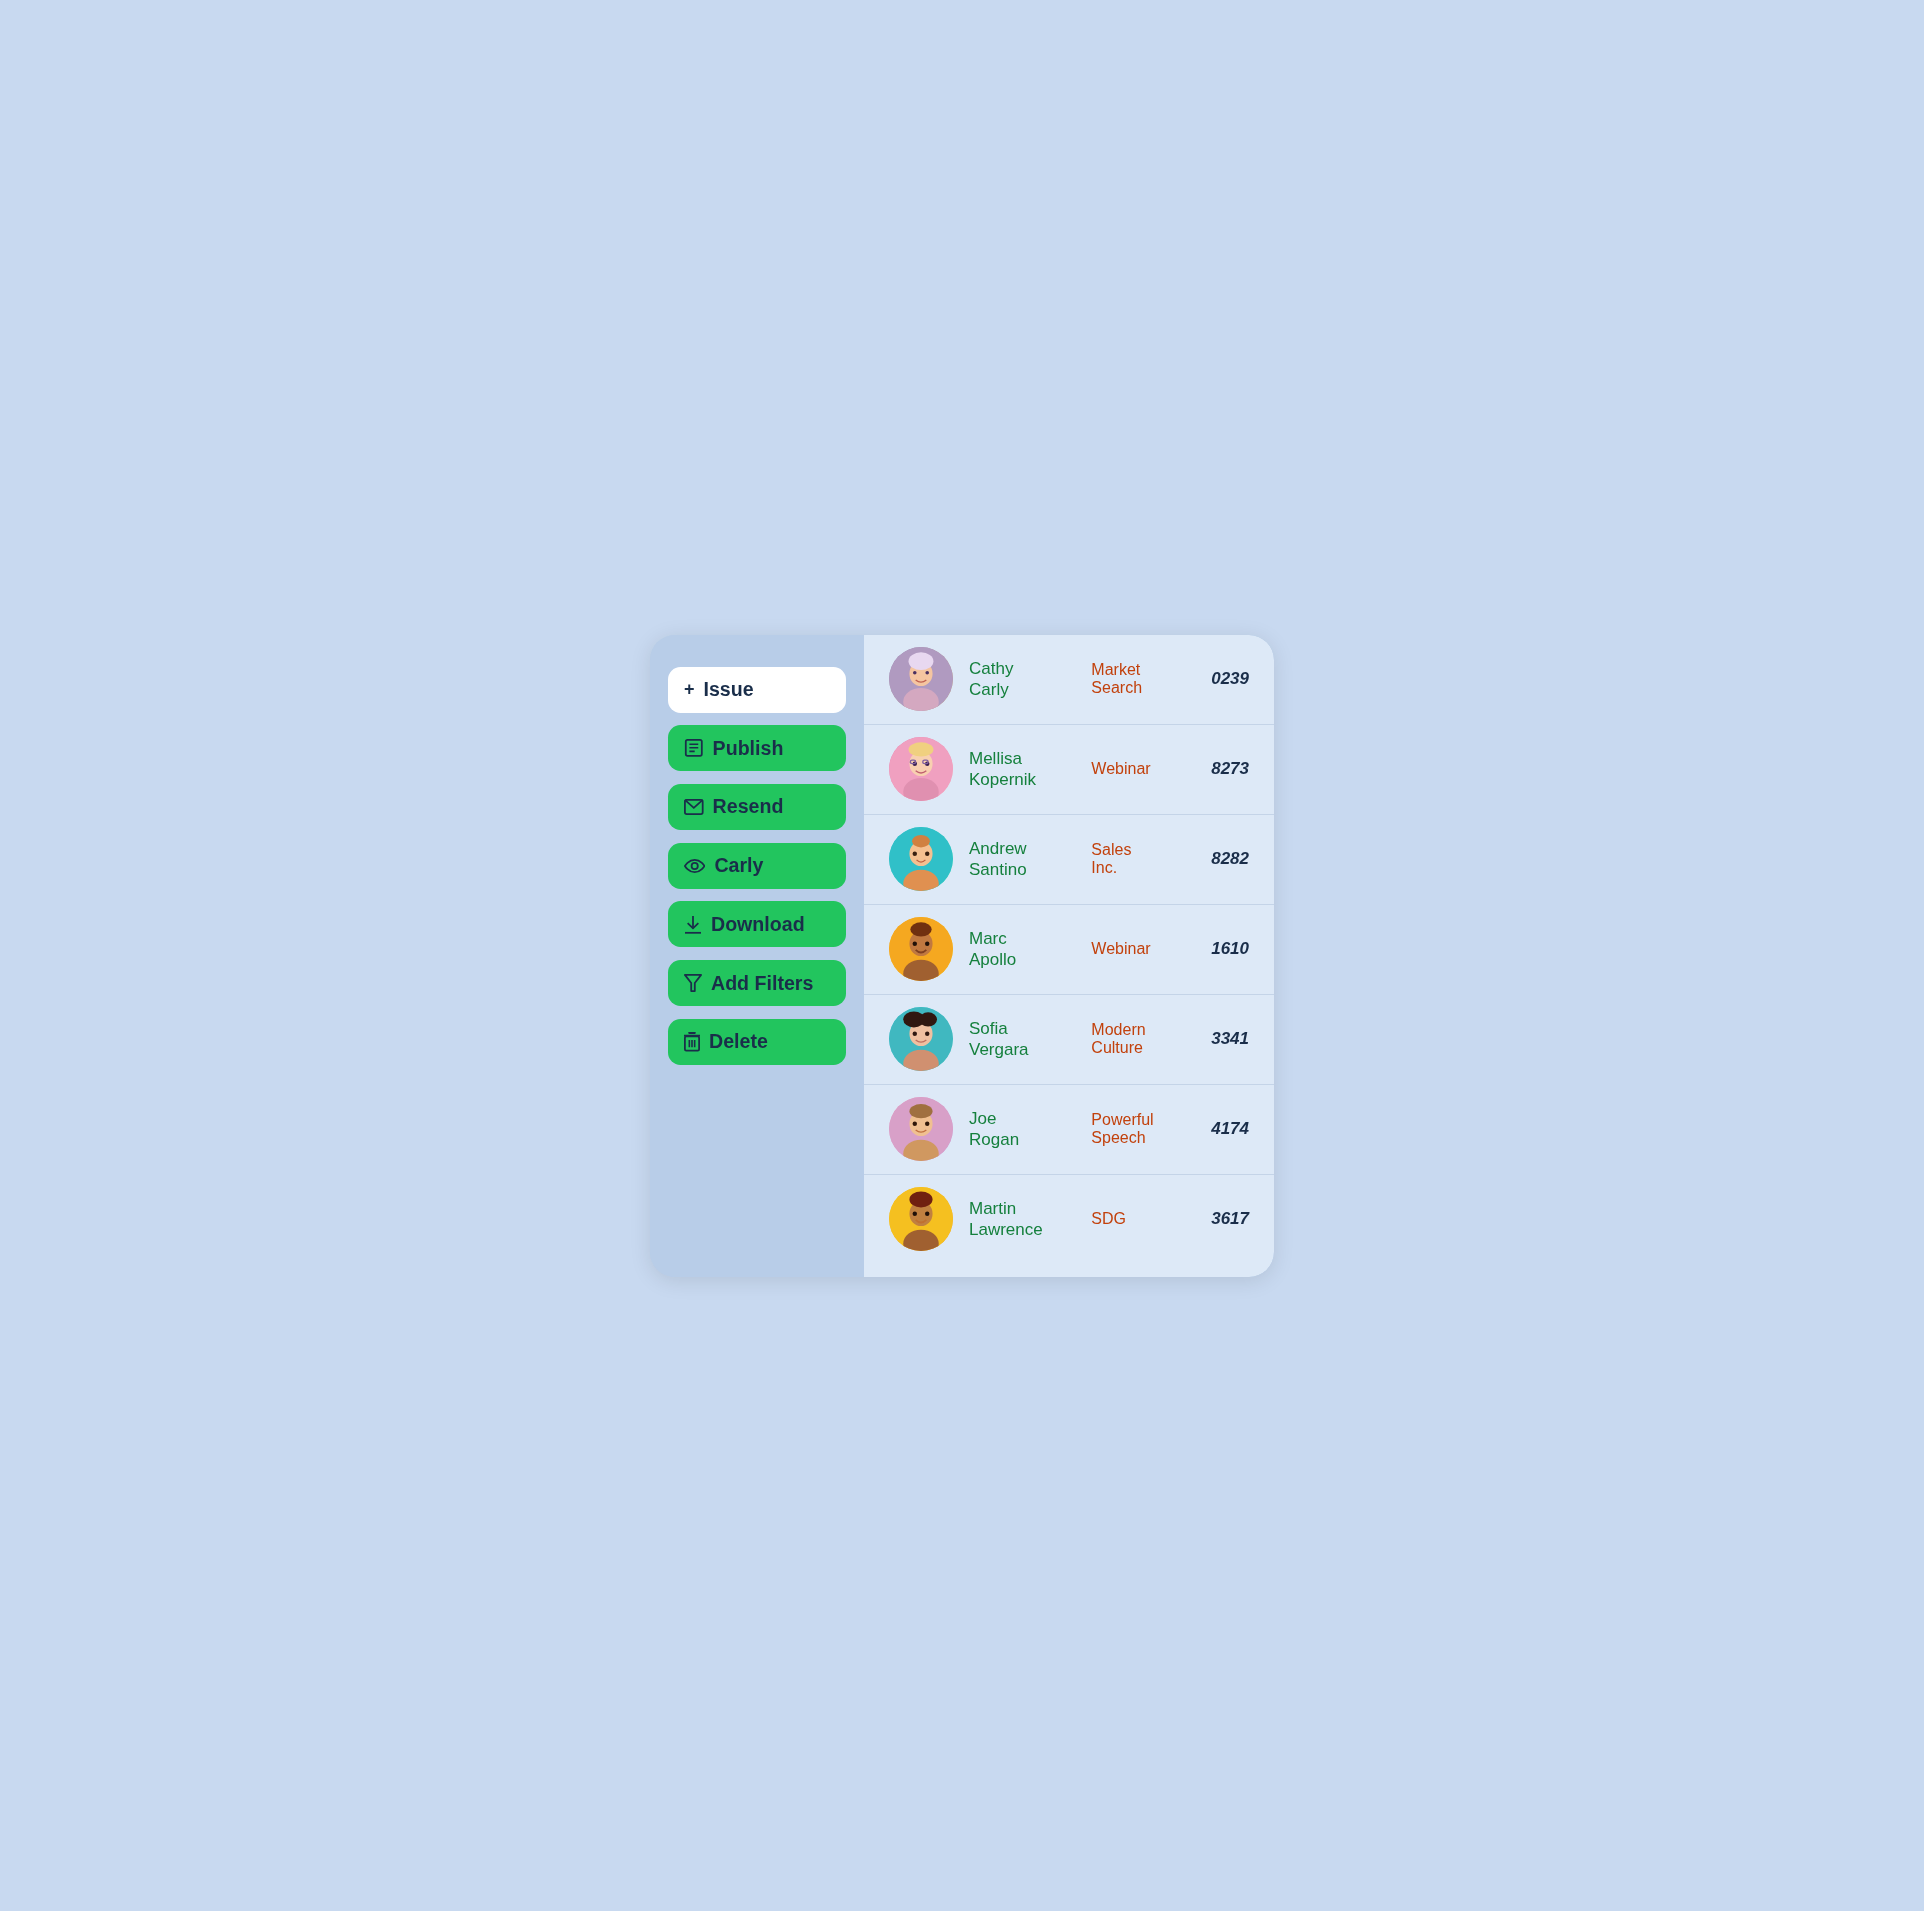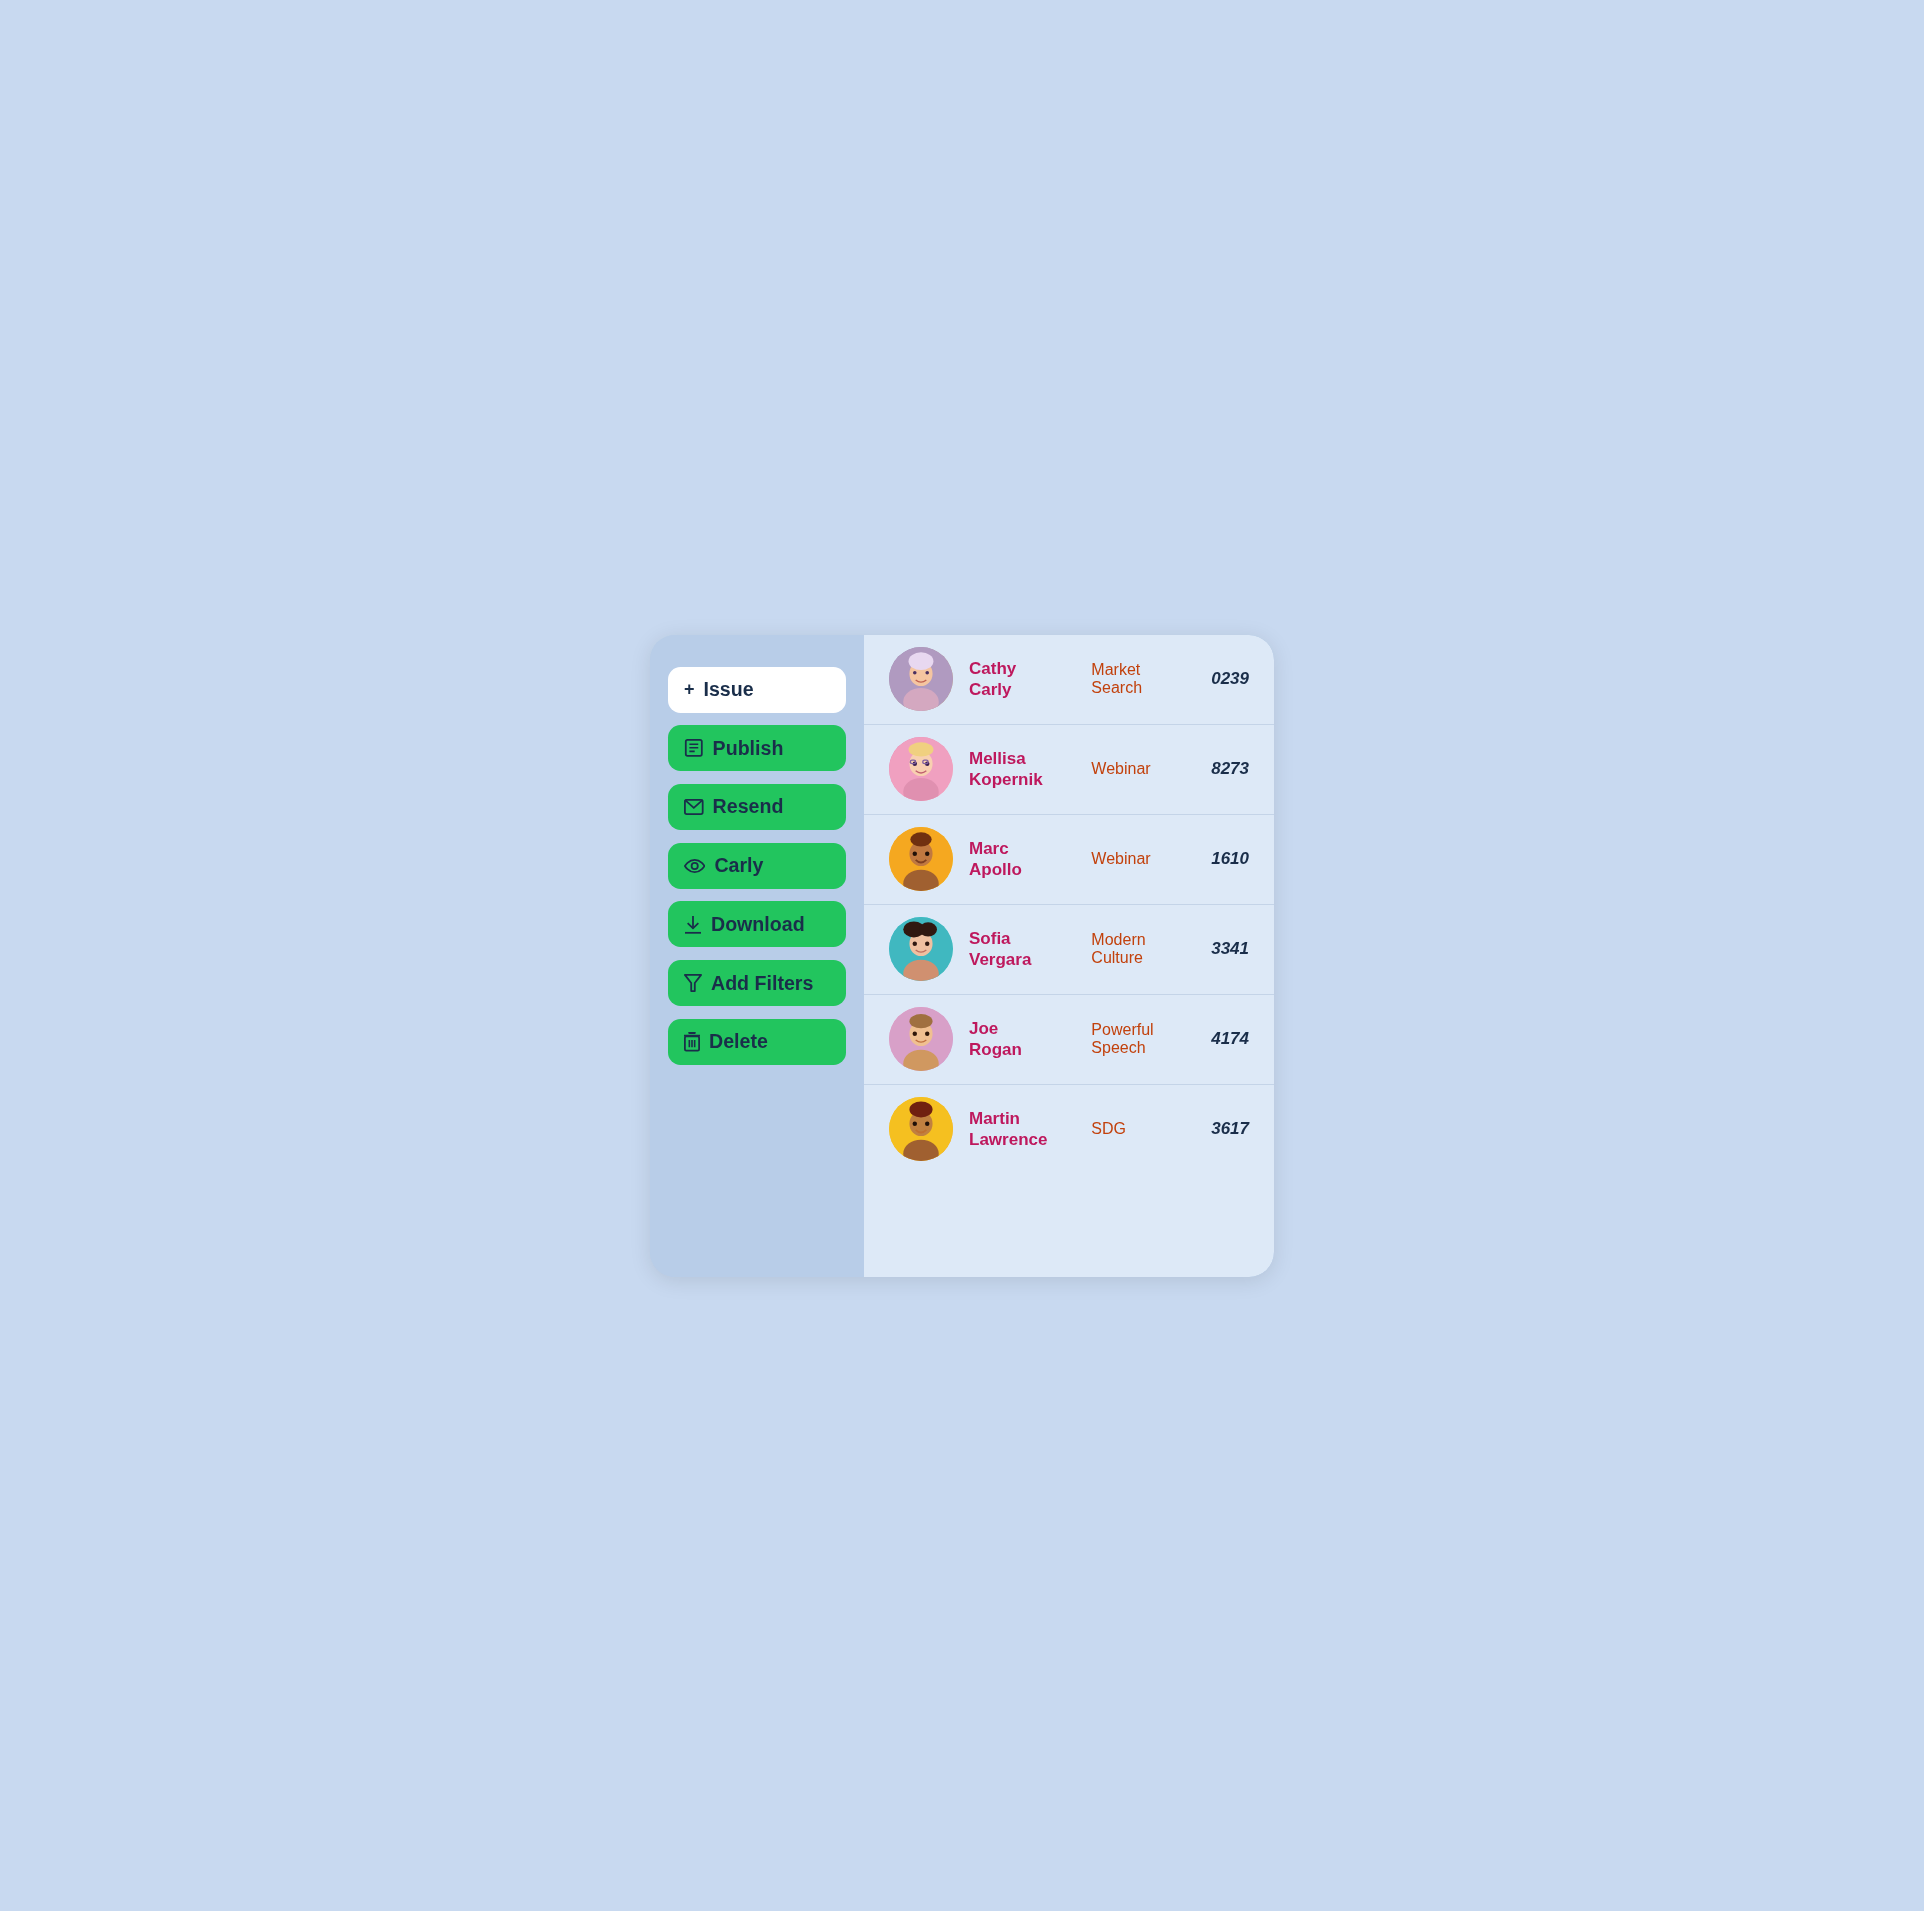--- a/index.html
+++ b/index.html
@@ -102,22 +102,22 @@
     .avatar-6 { background: linear-gradient(135deg, #e8a0c0 0%, #c8a0d8 100%); }
     .avatar-7 { background: linear-gradient(135deg, #f5c723 0%, #f5a623 100%); }
 
     .person-info {
       flex: 1.2;
       min-width: 89px;
     }
 
     .person-name {
       font-size: 17px;
-      font-weight: 700;
-      color: #be185d;
+      font-weight: 400;
+      color: #15803d;
       line-height: 1.25;
     }
 
     .person-org {
       flex: 1;
       font-size: 16px;
       color: #c2410c;
       min-width: 80px;
     }
 
@@ -245,20 +245,38 @@
           <path d="M30 38 Q36 43 42 38" stroke="#c06070" stroke-width="1.5" fill="none"></path>
         </svg>
       </div>
       <div class="person-info">
         <div class="person-name">Mellisa<br>Kopernik</div>
       </div>
       <div class="person-org">Webinar</div>
       <div class="person-id">8273</div>
     </div>
 
+    <div class="table-row">
+      <div class="avatar avatar-3">
+        <svg width="64" height="64" viewBox="0 0 72 72">
+          <circle cx="36" cy="36" r="36" fill="#30c0c8"></circle>
+          <ellipse cx="36" cy="30" rx="13" ry="14" fill="#f5c090"></ellipse>
+          <ellipse cx="36" cy="64" rx="20" ry="16" fill="#e09050"></ellipse>
+          <ellipse cx="36" cy="16" rx="10" ry="7" fill="#d08040"></ellipse>
+          <circle cx="29" cy="30" r="2.5" fill="#3a2010"></circle>
+          <circle cx="43" cy="30" r="2.5" fill="#3a2010"></circle>
+          <path d="M31 37 Q36 42 41 37" stroke="#c06040" stroke-width="1.5" fill="none"></path>
+        </svg>
+      </div>
+      <div class="person-info">
+        <div class="person-name">Andrew<br>Santino</div>
+      </div>
+      <div class="person-org">Sales<br>Inc.</div>
+      <div class="person-id">8282</div>
+    </div>
 
     <div class="table-row">
       <div class="avatar avatar-4">
         <svg width="64" height="64" viewBox="0 0 72 72">
           <circle cx="36" cy="36" r="36" fill="#f5a820"></circle>
           <ellipse cx="36" cy="30" rx="13" ry="14" fill="#c07840"></ellipse>
           <ellipse cx="36" cy="64" rx="20" ry="16" fill="#a06030"></ellipse>
           <ellipse cx="36" cy="14" rx="12" ry="8" fill="#703010"></ellipse>
           <circle cx="29" cy="30" r="2.5" fill="#201008"></circle>
           <circle cx="43" cy="30" r="2.5" fill="#201008"></circle>

